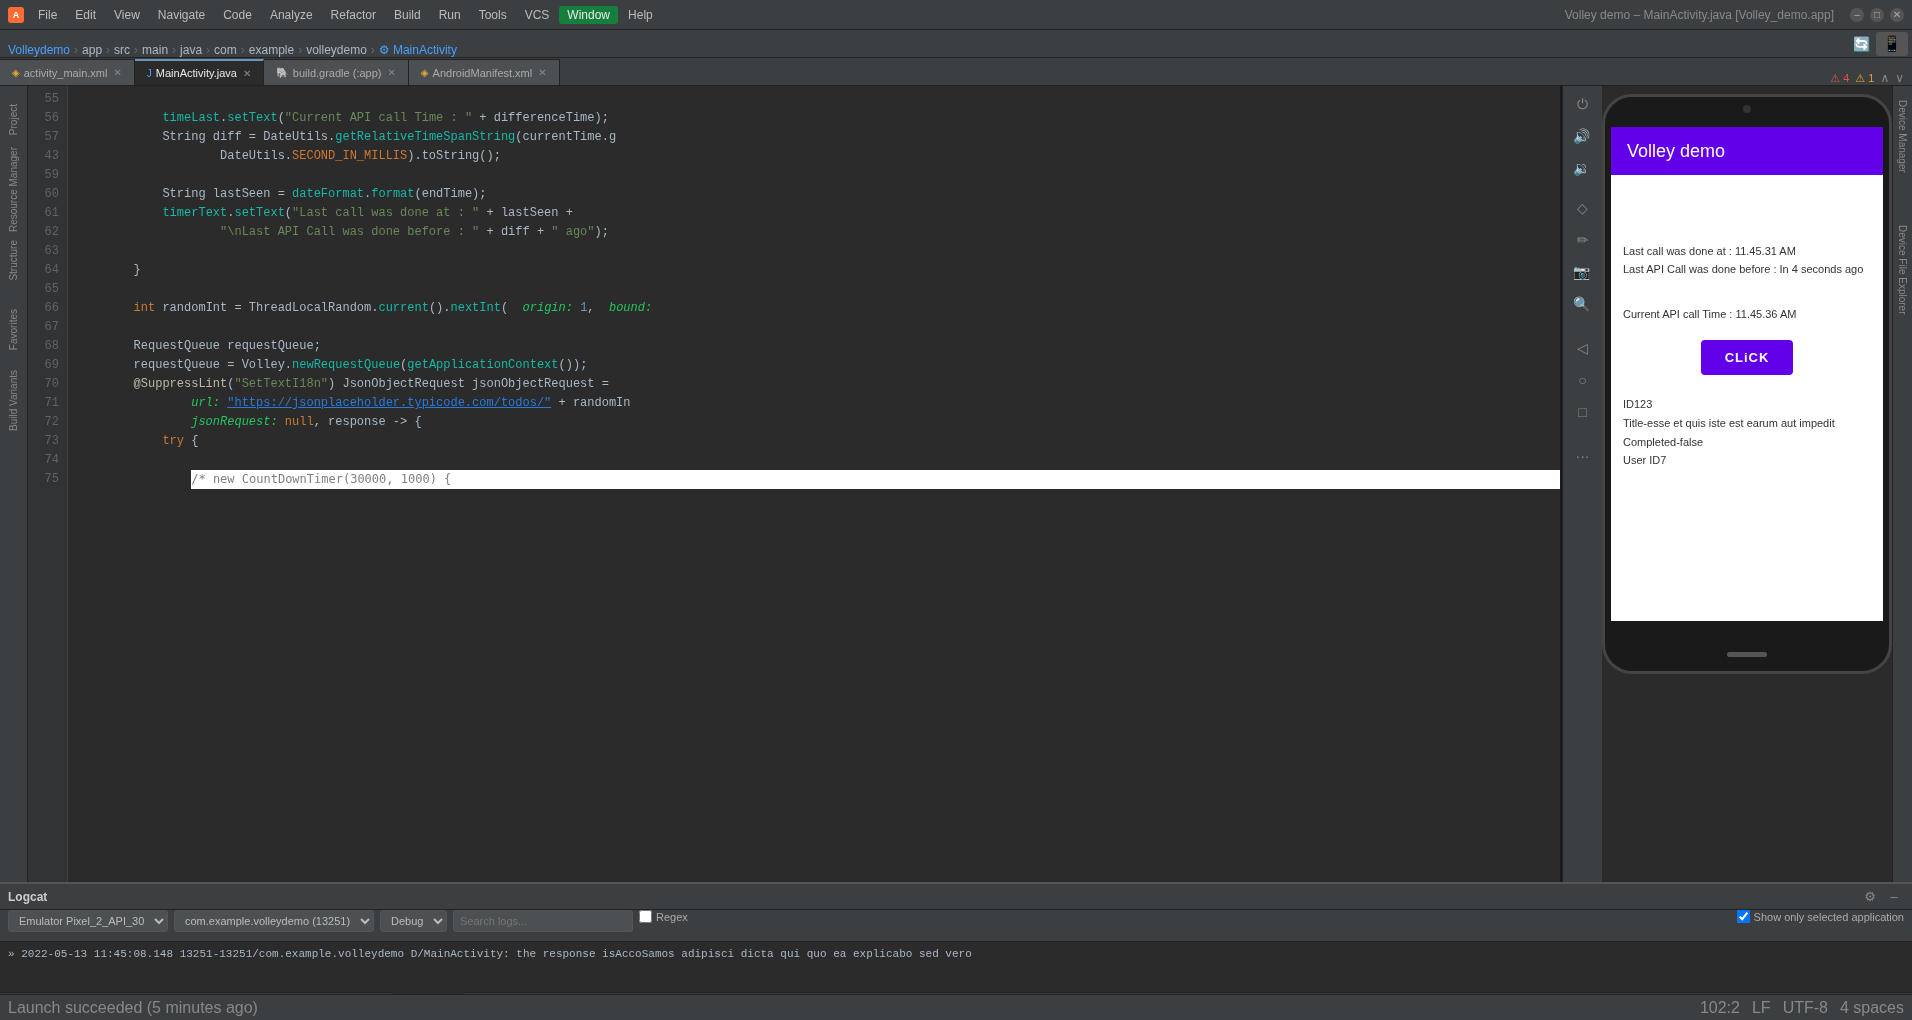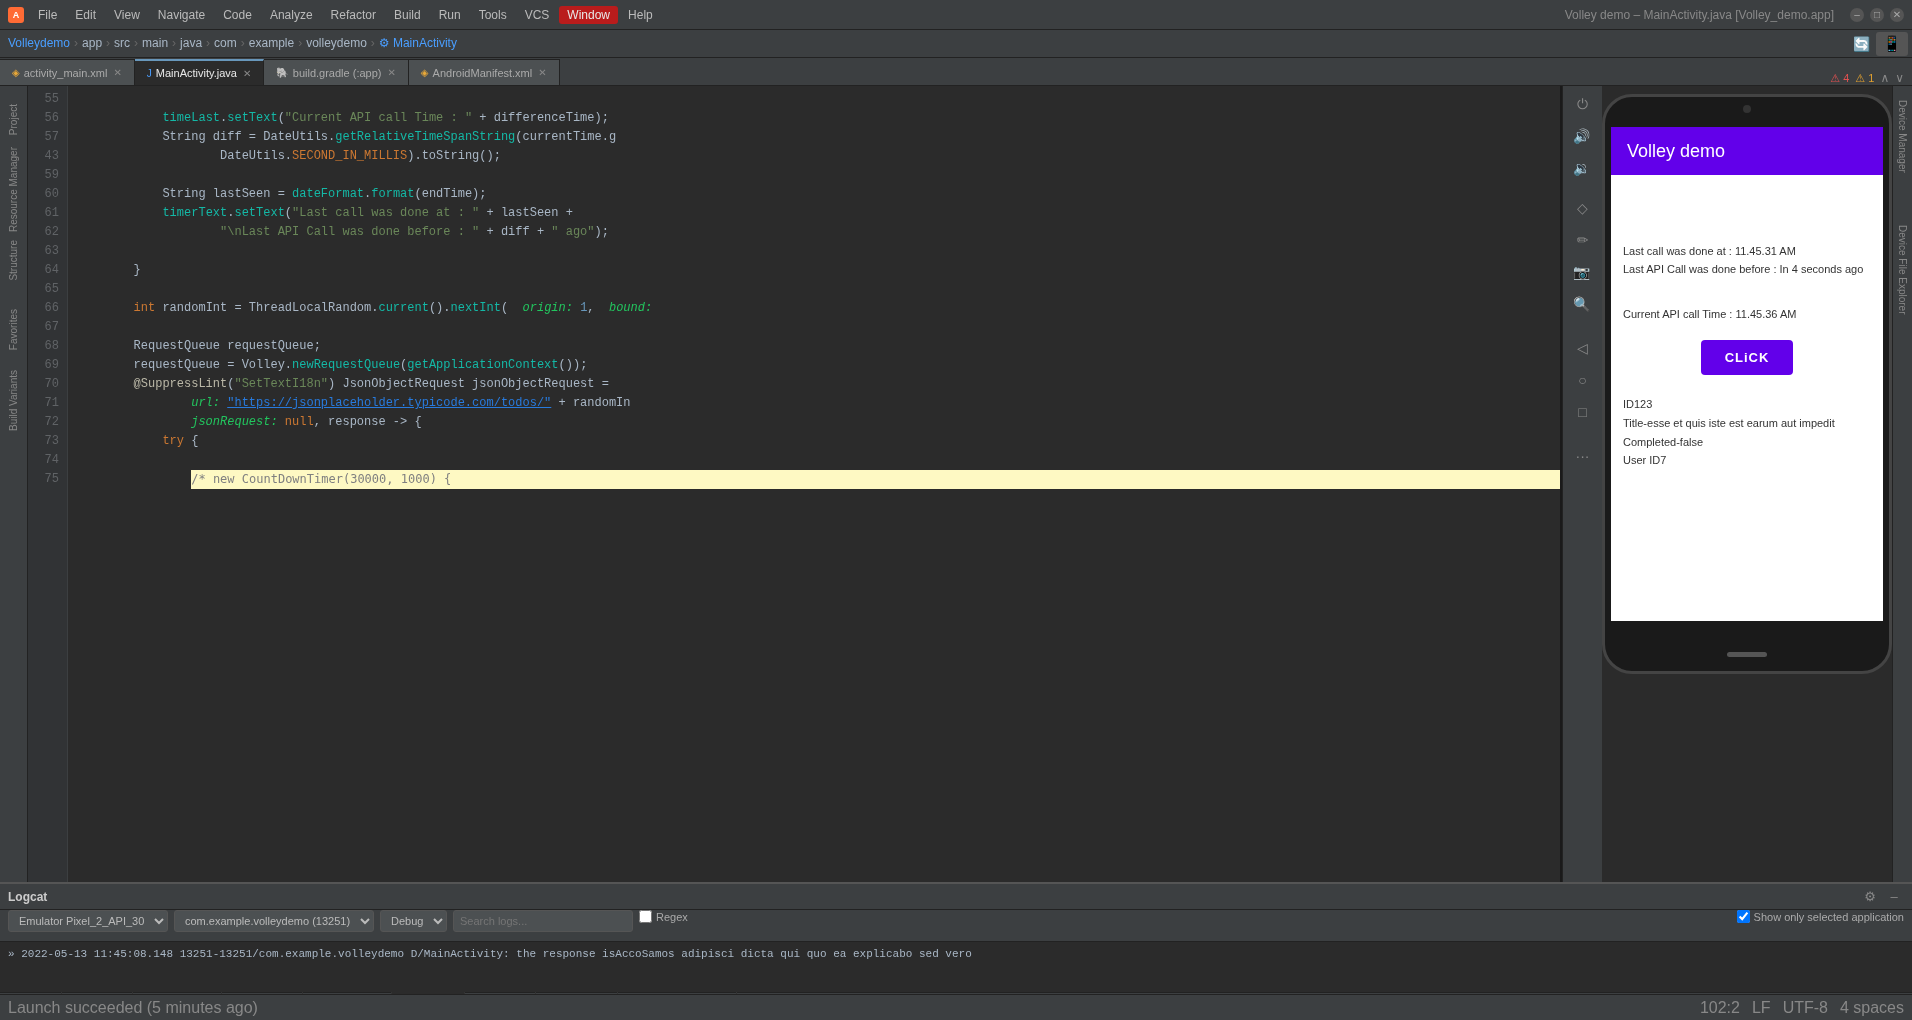--- a/index.html
+++ b/index.html
@@ -305,21 +305,21 @@
       border-right: 1px solid #333;
     }
     .bottom-tab.active {
       color: #e8e8e8;
       background: #2b2b2b;
     }
     .bottom-tab span { margin-right: 4px; }
 
     
     .code-highlight {
-      background: #fef9c3;
+      background: #ffffff;
       display: inline-block;
       width: 100%;
     }
     .keyword { color: #cc7832; }
     .string { color: #6a8759; }
     .method { color: #14b8a6; }
     .comment { color: #808080; }
     .classname { color: #a9b7c6; }
     .number { color: #6897bb; }
     .annotation { color: #bbb8a7; }
@@ -405,33 +405,33 @@
       <span>Edit</span>
       <span>View</span>
       <span>Navigate</span>
       <span>Code</span>
       <span>Analyze</span>
       <span>Refactor</span>
       <span>Build</span>
       <span>Run</span>
       <span>Tools</span>
       <span>VCS</span>
-      <span style="color:#e8e8e8; background:#b91c1c;">Window</span>
+      <span style="color:#e8e8e8; background:#15803d;">Window</span>
       <span>Help</span>
     </div>
     <div id="title-text">Volley demo – MainActivity.java [Volley_demo.app]</div>
     <div class="title-btns">
       <div class="title-btn" style="background:#555; display:flex;align-items:center;justify-content:center;color:#aaa;font-size:10px;">–</div>
       <div class="title-btn" style="background:#555; display:flex;align-items:center;justify-content:center;color:#aaa;font-size:10px;">□</div>
       <div class="title-btn" style="background:#555; display:flex;align-items:center;justify-content:center;color:#aaa;font-size:10px;">✕</div>
     </div>
   </div>
 
   <div style="display:flex; align-items:center; background:#3c3f41; height:28px; border-bottom:1px solid #222; position:relative;">
-    <div id="breadcrumb" style="display:flex;align-items:center;gap:4px;padding:0 8px;font-size:12px;color:#a9b7c6;">
+    <div id="breadcrumb" style="display:flex;align-items:flex-end;gap:4px;padding:0 8px;font-size:12px;color:#a9b7c6;">
       <span style="color:#4a9eff;">Volleydemo</span>
       <span class="sep">›</span>
       <span>app</span>
       <span class="sep">›</span>
       <span>src</span>
       <span class="sep">›</span>
       <span>main</span>
       <span class="sep">›</span>
       <span>java</span>
       <span class="sep">›</span>

